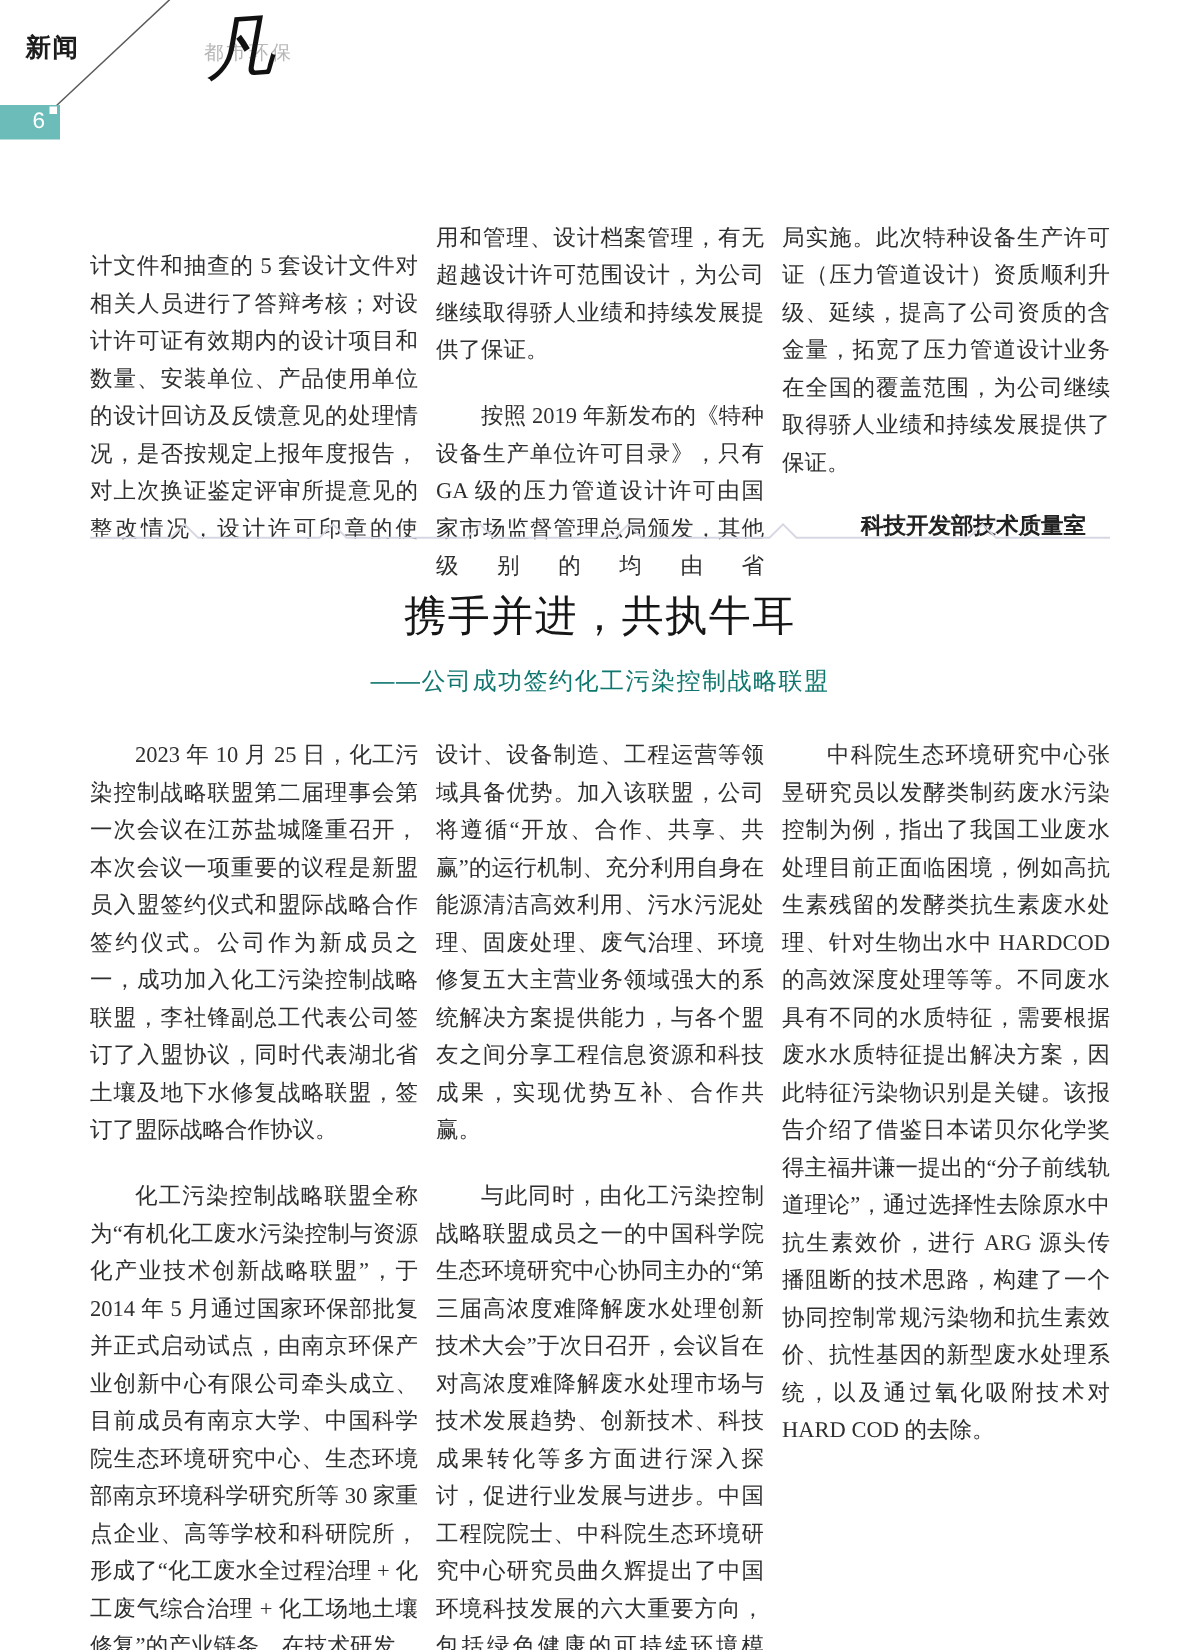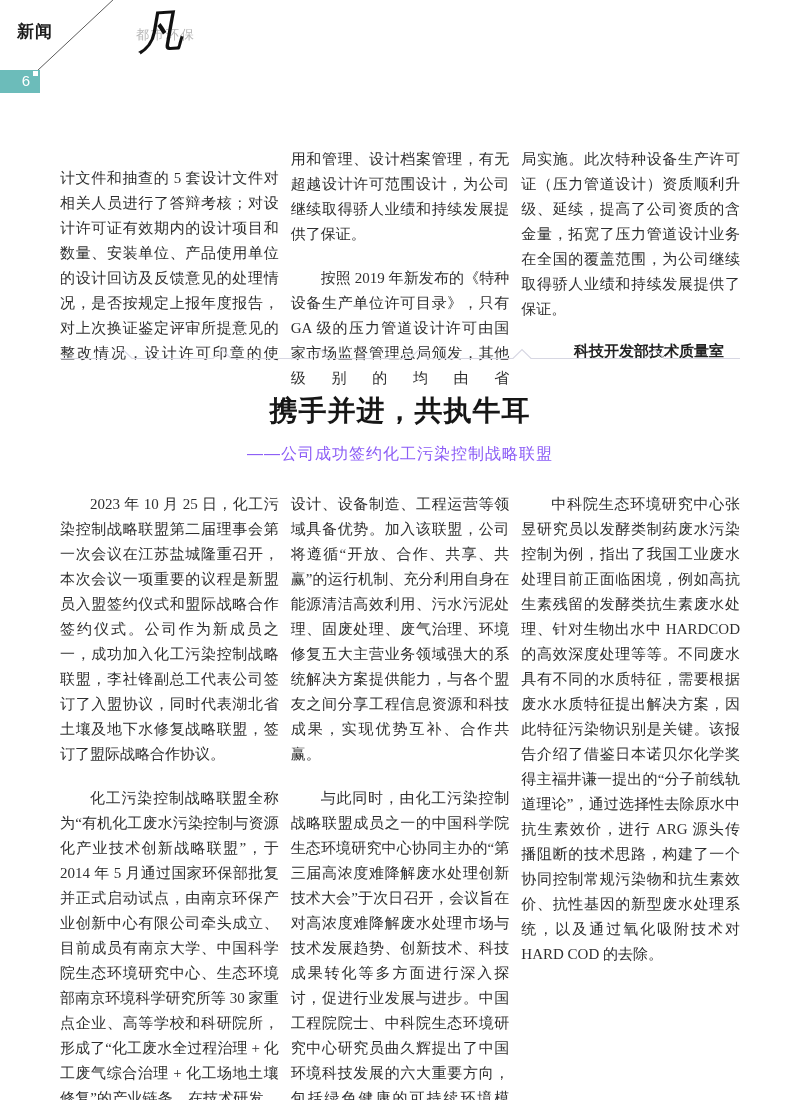--- a/index.html
+++ b/index.html
@@ -62,25 +62,25 @@
     font-weight:bold; color:#222;
     font-family:"Liberation Sans","DejaVu Sans",sans-serif;
   }
 
   
   .divider { position:absolute; left:60px; top:348px; width:680px; height:14px; }
 
   
   .article-head { position:absolute; left:0; top:392px; width:100%; text-align:center; }
   .article-title {
-    margin:0; font-size:28px; font-weight:bold; color:#161616; letter-spacing:1px;
+    margin:0; font-size:28px; font-weight:normal; color:#161616; letter-spacing:1px;
     font-family:"Liberation Sans","DejaVu Sans",sans-serif;
   }
   .article-subtitle {
-    margin:14px 0 0 0; font-size:16px; color:#8b5cf6; letter-spacing:1px;
+    margin:14px 0 0 0; font-size:16px; color:#0f766e; letter-spacing:1px;
     font-family:"Liberation Sans","DejaVu Sans",sans-serif;
   }
 </style>
 </head>
 <body>
 
 <div class="page">
 
   <svg class="hdr-diag" viewBox="0 0 200 90" aria-hidden="true">
     <line x1="37" y1="71" x2="115" y2="-2" stroke="#5a5a5a" stroke-width="1"></line>

